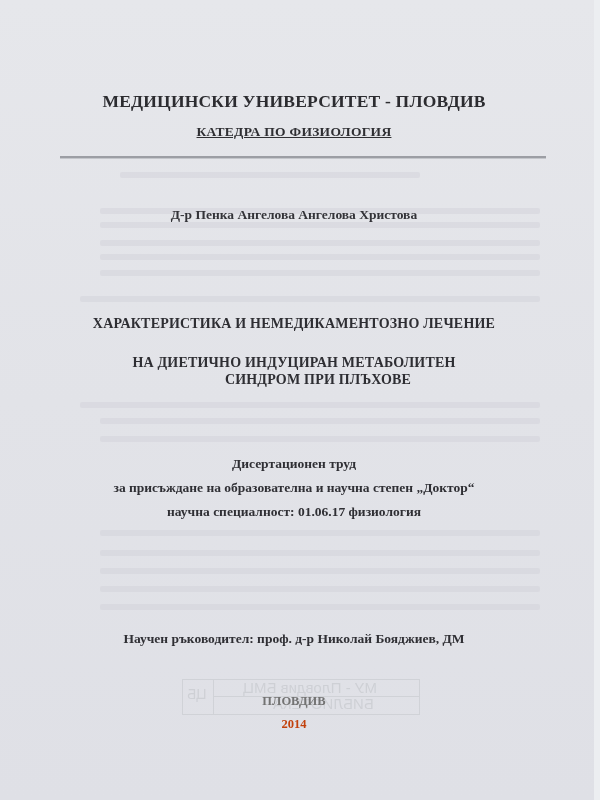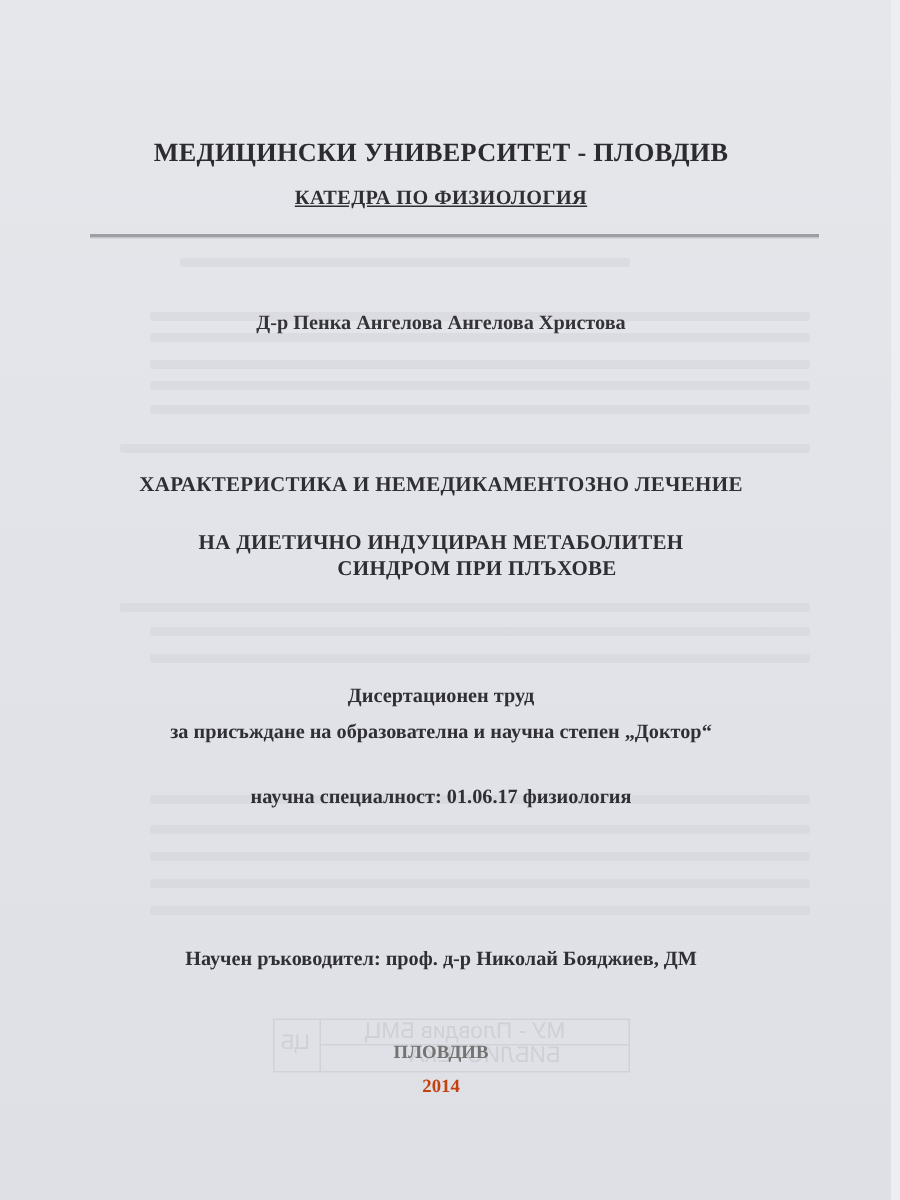--- a/index.html
+++ b/index.html
@@ -29,21 +29,21 @@
       background: #9c9ea4; box-shadow: 0 1px 0 #c4c6cb;
     }
     .author { top: 207px; font-size: 13.5px; color: #333338; }
     .title { font-size: 14px; letter-spacing: 0.2px; color: #2e2e33; }
     .t1 { top: 316px; }
     .t2 { top: 355px; }
     .t3 { top: 372px; padding-left: 24px; }
     .diss { font-size: 13.5px; color: #2f2f34; }
     .d1 { top: 456px; }
     .d2 { top: 480px; }
-    .d3 { top: 523px; }
+    .d3 { top: 504px; }
     .sup { top: 631px; font-size: 13.5px; color: #2f2f34; }
     .city { top: 694px; font-size: 12.5px; color: #737373; z-index: 2; }
     .year { top: 717px; font-size: 12.5px; color: #c2410c; z-index: 2; }
 
     
     .bleed {
       position: absolute; left: 0; top: 0; width: 600px; height: 800px;
       pointer-events: none;
     }
     .bleed .row {

